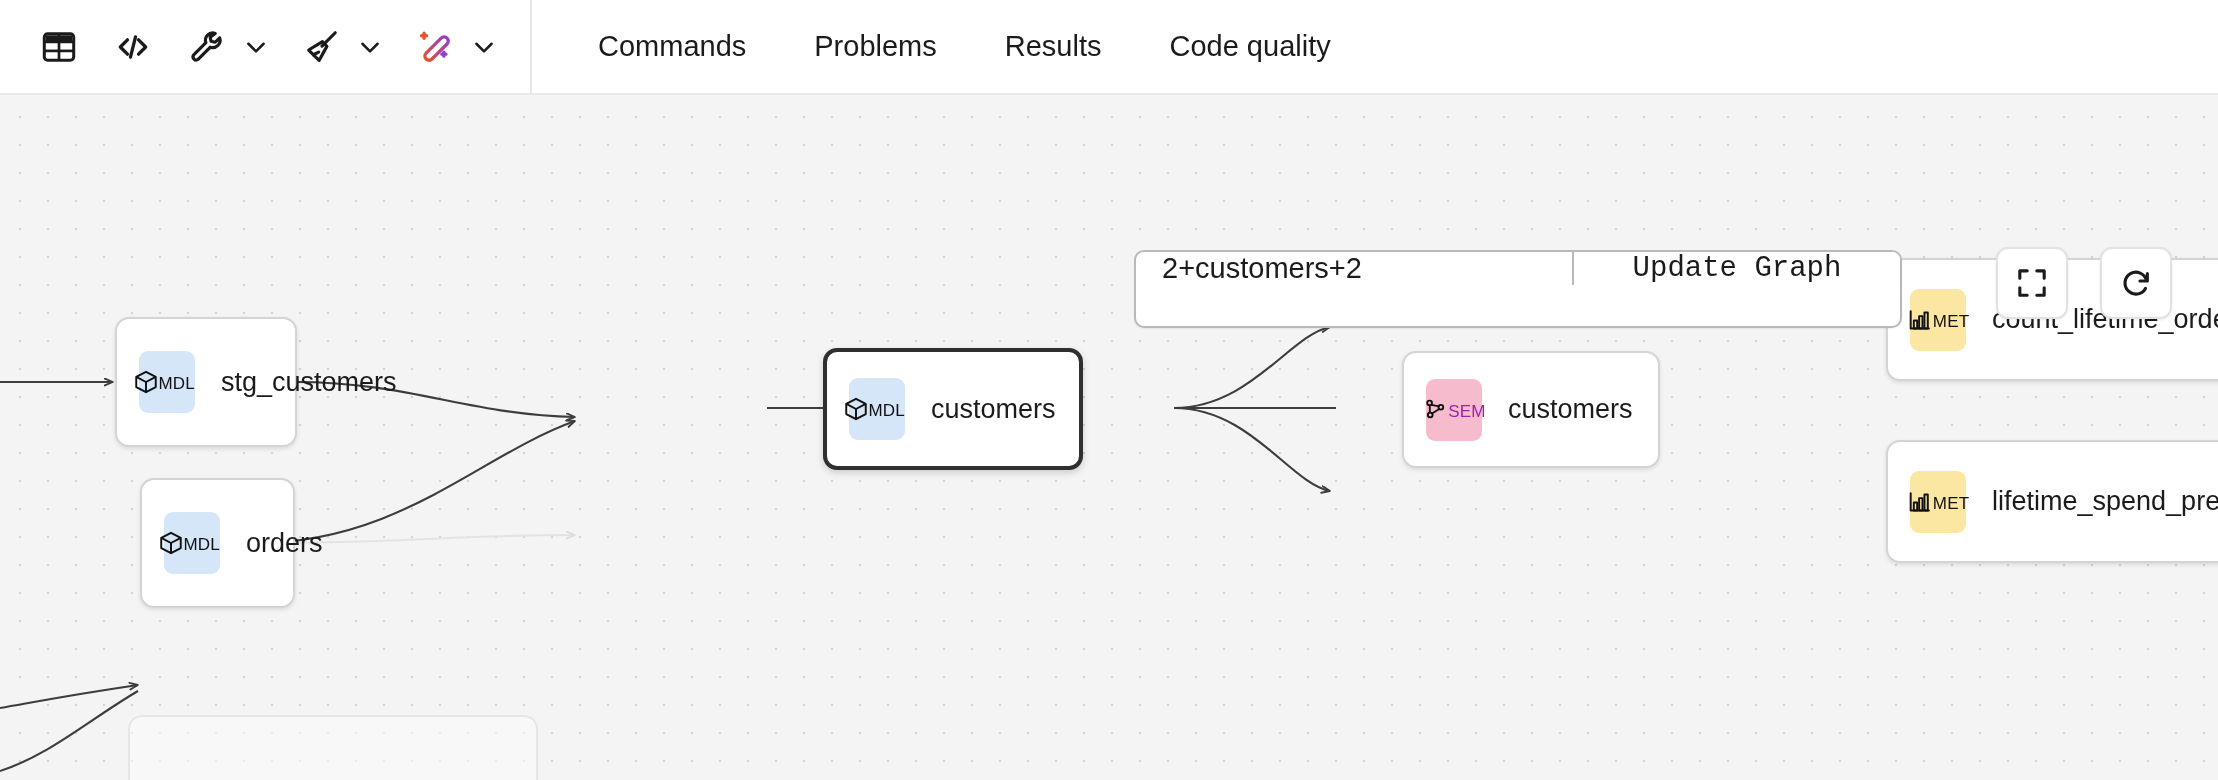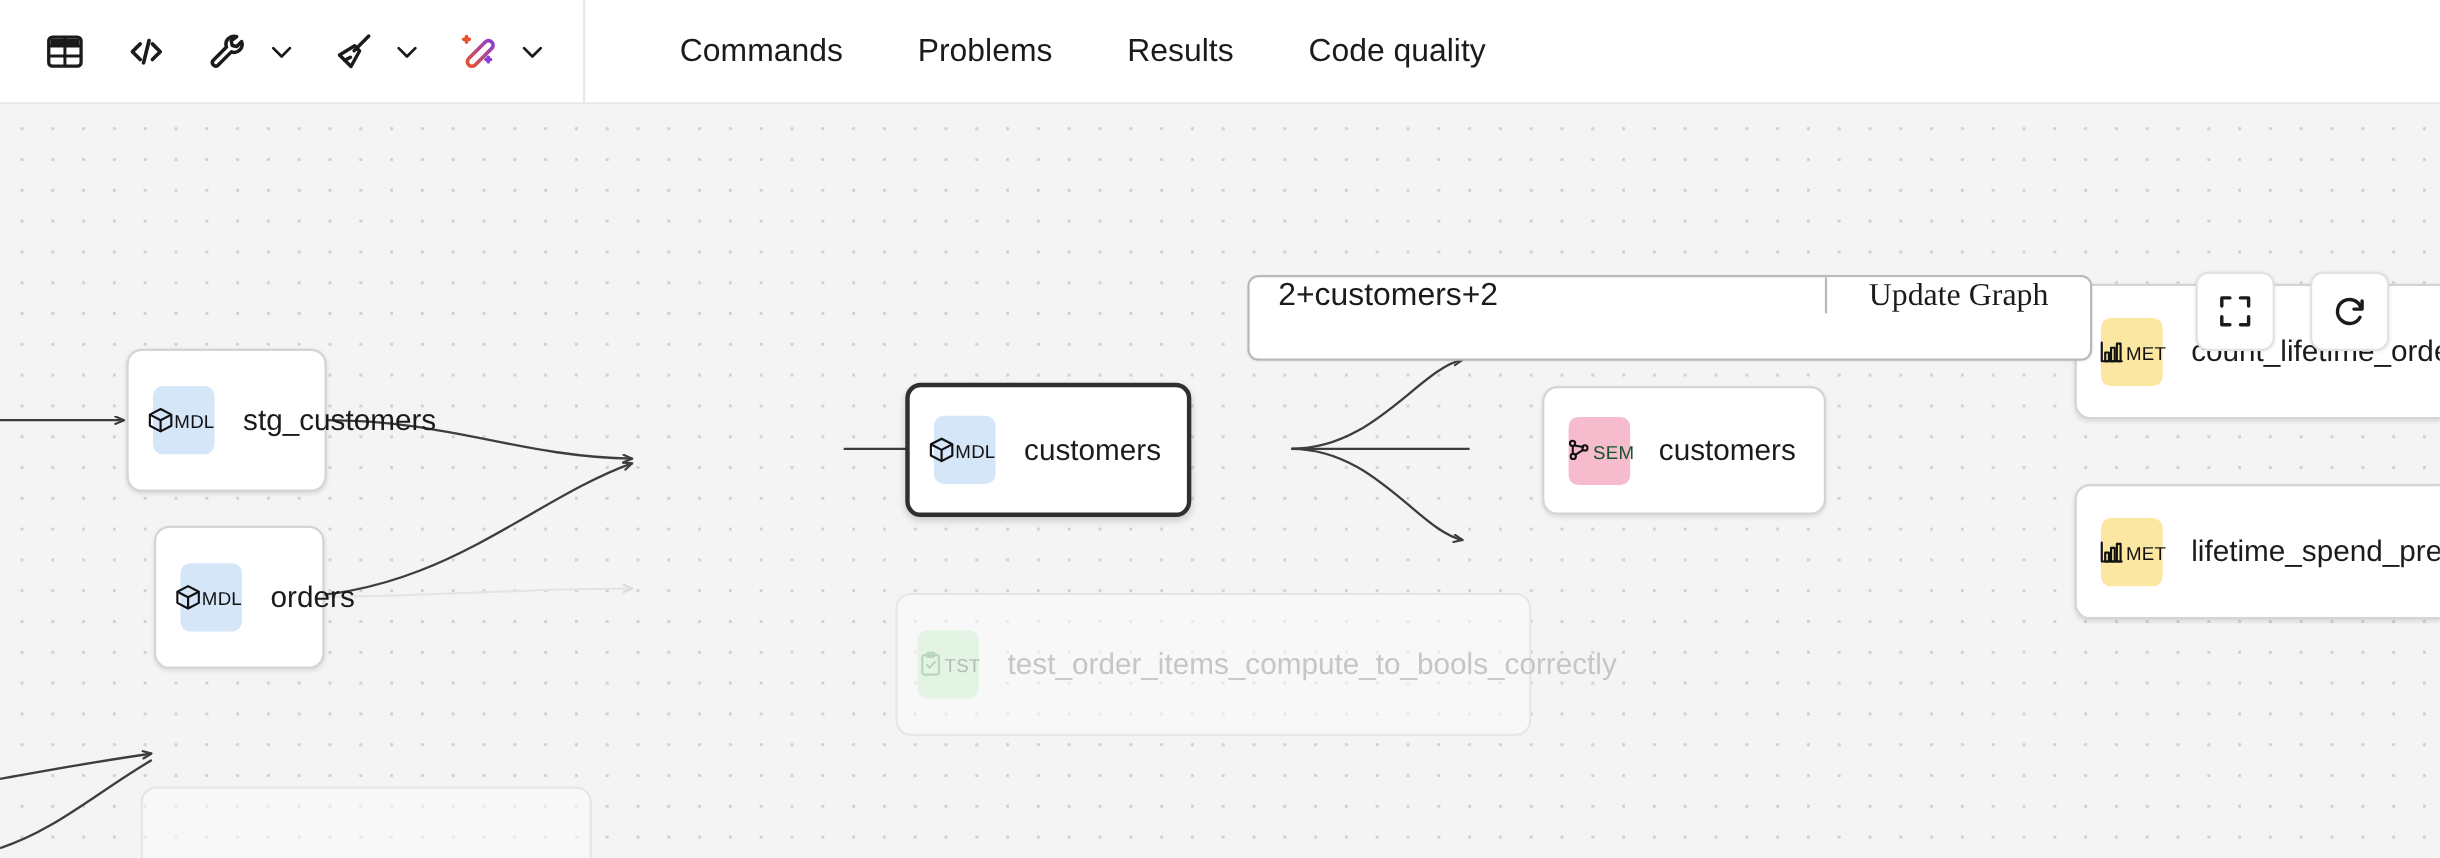--- a/index.html
+++ b/index.html
@@ -32,21 +32,21 @@
   }
   .caret-btn {
     display: flex; align-items: center; justify-content: center;
     width: 40px; height: 58px; cursor: pointer; border-radius: 6px;
   }
   .tool-gap { width: 16px; }
 
   .tabs {
     display: flex; align-items: stretch;
     height: 93px;
-    padding-left: 52px;
+    padding-left: 32px;
   }
   .tab {
     display: flex; align-items: center; justify-content: center;
     padding: 0 34px;
     font-size: 29px;
     color: #1b1b1b;
     cursor: pointer;
     position: relative;
     white-space: nowrap;
   }
@@ -104,21 +104,21 @@
     align-items: center; justify-content: center;
     flex: none;
   }
   .badge-icon { height: 28px; display:flex; align-items:center; justify-content:center; }
   .badge-txt {
     font-size: 17px; letter-spacing: 0.2px;
     line-height: 1; margin-top: 3px;
     font-family: "Liberation Sans", sans-serif;
   }
   .badge-mdl { background: #d4e6f8; color: #111; justify-content: flex-end; }
-  .badge-sem { background: #f6bccd; color: #14532d; }
+  .badge-sem { background: #f6bccd; color: #a21caf; }
   .badge-met { background: #fbe6a2; color: #111; }
   .badge-tst { background: #e3f4e5; color: #aebdb0; }
   .node-label {
     margin-left: 26px;
     font-size: 27px;
     color: #1b1b1b;
     line-height: 1.28;
     white-space: nowrap;
   }
   .node.dimmed .node-label { color: #c6c6c6; white-space: normal; }
@@ -139,26 +139,26 @@
   .search-input {
     flex: 1;
     border: none; outline: none;
     font-size: 29px;
     font-family: "Liberation Sans", sans-serif;
     padding: 0 26px;
     color: #1b1b1b;
     background: transparent;
   }
   .update-btn {
-    width: 241px;
+    width: 328px;
     border: none;
     border-left: 2px solid #b9b9b9;
     background: #ffffff;
     font-size: 29px;
-    font-family: Liberation Serif, serif;
+    font-family: Liberation Mono, monospace;
     color: #1b1b1b;
     cursor: pointer;
   }
 
   
   .ctrl-btn {
     position: absolute;
     width: 72px; height: 72px;
     background: #ffffff;
     border: 2px solid #e2e2e2;
@@ -362,33 +362,20 @@
           <rect x="6.3" y="12.4" width="3.1" height="7.4"></rect>
           <rect x="11.2" y="8.4" width="3.1" height="11.4"></rect>
           <rect x="16.1" y="5" width="3.1" height="14.8"></rect>
         </svg>
       </span>
       <span class="badge-txt">MET</span>
     </div>
     <div class="node-label">lifetime_spend_preta</div>
   </div>
 
-  <div class="node dimmed" style="left:814px; top:444px; width:578px; height:130px; padding-left:18px;">
-    <div class="badge badge-tst">
-      <span class="badge-icon">
-        <svg width="26" height="26" viewBox="0 0 24 24" fill="none" stroke="#b9d6bd" stroke-width="1.8" stroke-linecap="round" stroke-linejoin="round">
-          <rect x="5" y="4.2" width="14" height="16.4" rx="2"></rect>
-          <rect x="9" y="2.2" width="6" height="3.6" rx="1.1"></rect>
-          <polyline points="9,12.4 11.3,14.7 15.6,10"></polyline>
-        </svg>
-      </span>
-      <span class="badge-txt">TST</span>
-    </div>
-    <div class="node-label wrap">test_order_items_compute_to_bools_correctly</div>
-  </div>
 
   <div class="node dimmed" style="left:128px; top:620px; width:410px; height:130px; padding-left:18px;">
     
   </div>
 
   <div class="searchbar">
     <input class="search-input" type="text" value="2+customers+2" style="">
     <button class="update-btn">Update Graph</button>
   </div>
 

